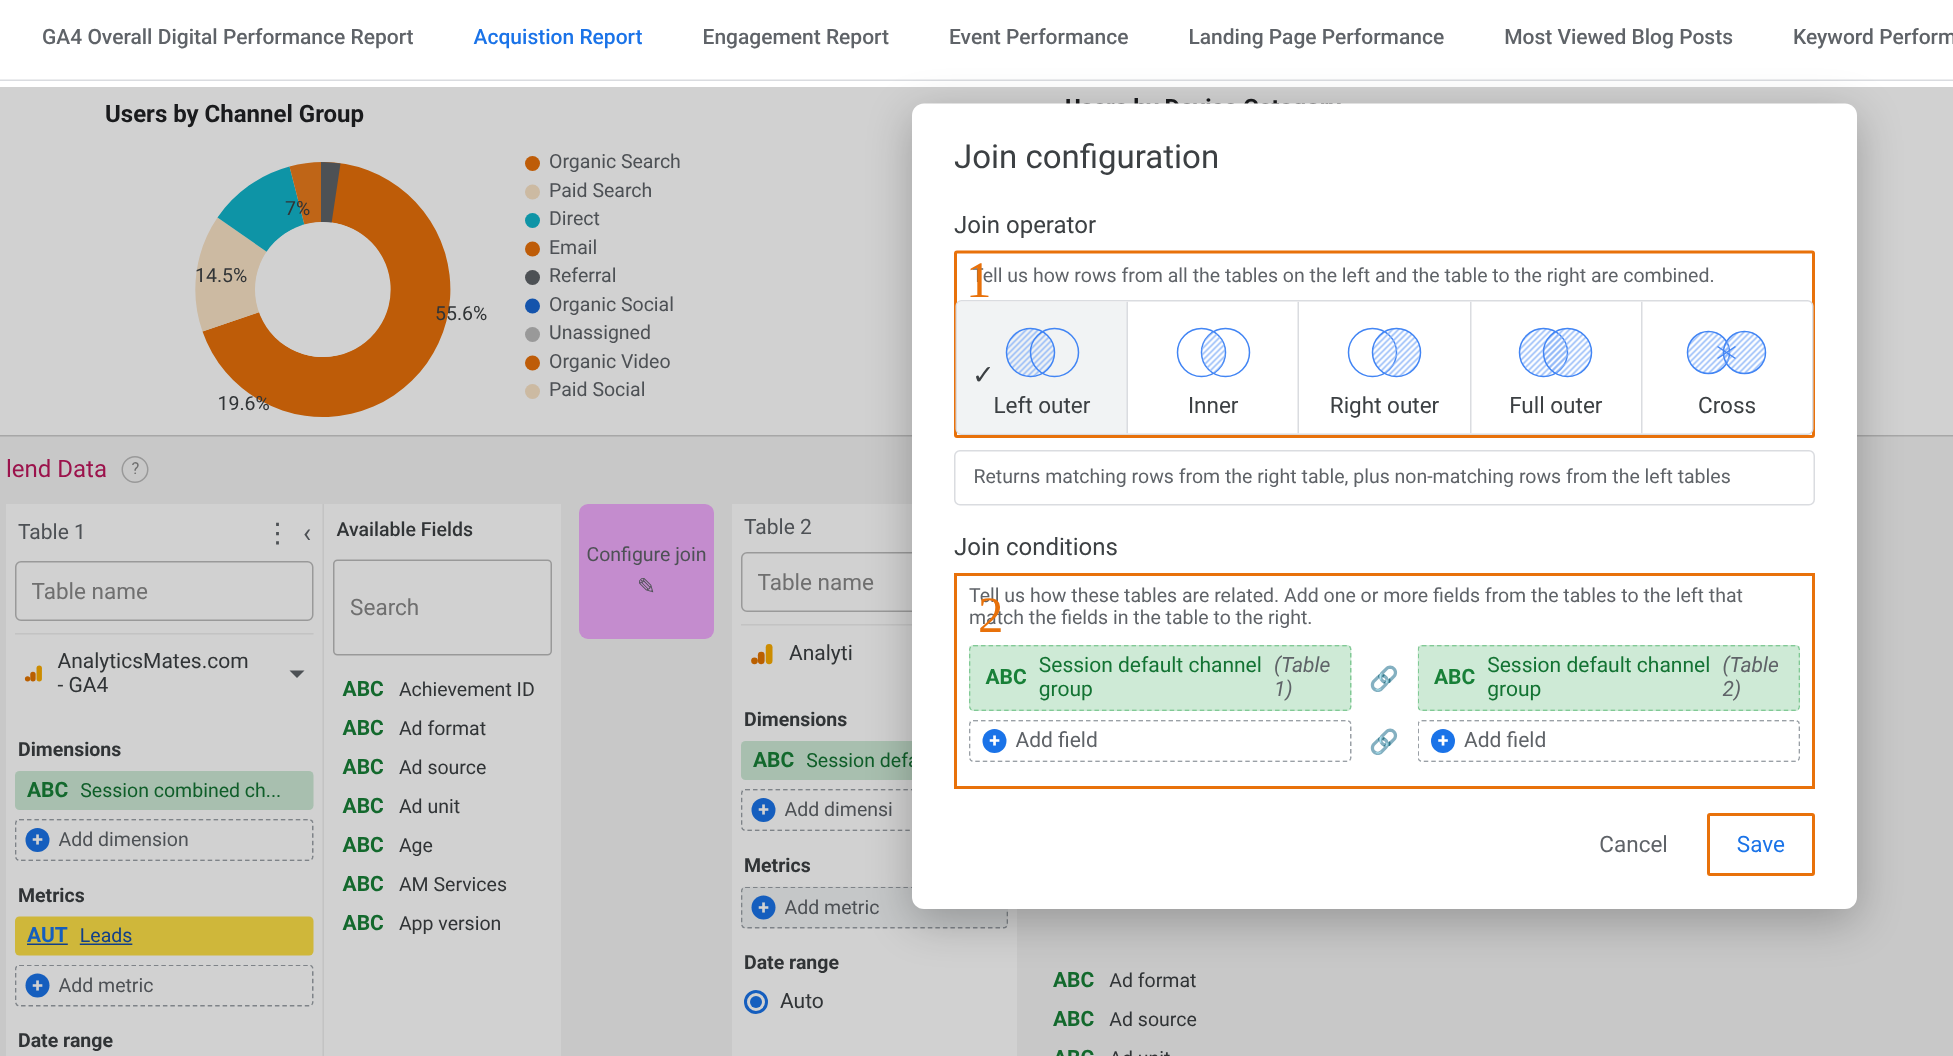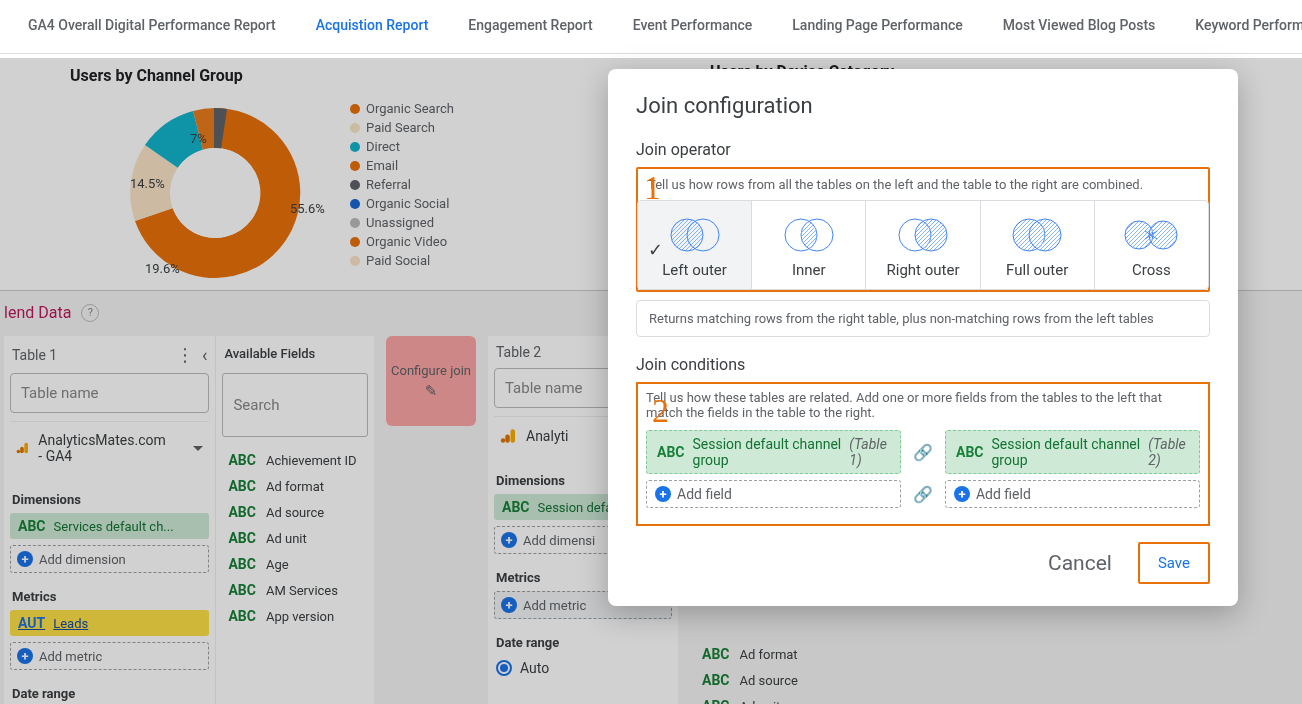--- a/index.html
+++ b/index.html
@@ -45,21 +45,21 @@
 .chip.dashed { border: 1px dashed #9aa0a6; color: #5f6368; background: #fff; }
 .chip.dashed.grey { background: #f1f3f4; }
 .type-tag { font-size: 14px; font-weight: 700; color: #188038; background: transparent; padding: 0 2px; }
 .type-tag.blue { color: #1a73e8; }
 .plus-circ { width: 16px; height: 16px; border-radius: 50%; background: #1a73e8; color: #fff; display: flex; align-items: center; justify-content: center; font-size: 13px; font-weight: bold; }
 
 .fields-col { border-left: 1px solid #eee; padding: 0 6px; width: 190px; }
 .field-search { border: 1px solid #bbb; border-radius: 3px; padding: 22px 10px; font-size: 15px; color: #888; margin: 6px 0 10px 0; }
 .field-item { display: flex; align-items: center; gap: 8px; font-size: 13px; color: #3c4043; padding: 5px 4px; }
 
-.cfg-join { width: 90px; background: #fca5a5; border-radius: 6px; display: flex; flex-direction: column; align-items: center; justify-content: center; gap: 4px; height: 90px; font-size: 13px; color: #5f6368; text-align: center; }
+.cfg-join { width: 90px; background: #f0abfc; border-radius: 6px; display: flex; flex-direction: column; align-items: center; justify-content: center; gap: 4px; height: 90px; font-size: 13px; color: #5f6368; text-align: center; }
 .pencil { font-size: 15px; color: #5f6368; }
 
 
 .modal { position: absolute; top: 69px; left: 608px; width: 630px; background: #fff; border-radius: 8px; box-shadow: 0 8px 30px rgba(0,0,0,0.25); padding: 24px 28px 22px 28px; }
 .modal-title { font-size: 22px; color: #3c4043; margin-bottom: 22px; }
 .section-h { font-size: 16px; color: #3c4043; margin-bottom: 8px; }
 .op-box { border: 2px solid #e8710a; border-radius: 2px; padding: 8px 0 0 0; margin-bottom: 8px; position: relative;}
 .marker { position: absolute; font-size: 34px; color: #e8710a; font-family: Georgia, serif; font-weight: 400;}
 .marker.m1 { top: 0px; left: 6px; }
 .op-desc { font-size: 13px; color: #5f6368; padding: 0 10px; margin-bottom: 8px; }
@@ -77,21 +77,21 @@
 .marker.m2 { top: 8px; left: 14px; }
 .cond-desc { font-size: 13px; color: #5f6368; margin-bottom: 10px; }
 .cond-row { display: flex; align-items: center; gap: 12px; margin-bottom: 6px; }
 .cond-field { flex: 1; display: flex; align-items: center; gap: 6px; padding: 5px 8px; border-radius: 3px; font-size: 14px; }
 .cond-field.green { background: #ceead6; color: #137333; border: 1px dashed #81c995; }
 .cond-field.dashed { border: 1px dashed #9aa0a6; color: #5f6368; }
 .cond-field .tbl { color: #5f6368; font-style: italic; }
 .link-icon { color: #9aa0a6; font-size: 16px; }
 
 .modal-footer { display: flex; justify-content: flex-end; align-items: center; gap: 14px; margin-top: 16px; }
-.btn-text { font-size: 21px; color: #5f6368; padding: 8px 12px; cursor: pointer; }
+.btn-text { font-size: 15px; color: #5f6368; padding: 8px 12px; cursor: pointer; }
 .btn-save { font-size: 15px; color: #1a73e8; padding: 10px 18px; border: 2px solid #e8710a; border-radius: 2px; cursor: pointer; }
 
 .dots-icon { font-size: 18px; color: #5f6368; cursor: pointer;}
 .chev-left { font-size: 18px; color: #5f6368; cursor: pointer; margin-left: 8px;}
 .bg-right-title {position:absolute; left:710px; top:4px; font-size:16px; font-weight:700; color:#202124;}
 .radio-auto { display:flex; align-items:center; gap:8px; padding:4px 8px; font-size:14px; color:#3c4043;}
 .radio-dot { width:16px;height:16px;border:2px solid #1a73e8;border-radius:50%; display:flex;align-items:center;justify-content:center;}
 .radio-dot-inner{width:8px;height:8px;background:#1a73e8;border-radius:50%;}
 .fields-col-r { position:absolute; left:696px; top:350px; width:180px;}
 </style>
@@ -193,21 +193,21 @@
                 <rect x="7" y="10" width="6" height="11" rx="3" fill="#e37400"></rect>
                 <circle cx="4" cy="18" r="3" fill="#e37400"></circle>
               </svg>
           <span>AnalyticsMates.com - GA4</span>
           </div>
           <span class="caret-down"></span>
         </div>
         <div class="section-label">Dimensions</div>
         <div class="chip green">
             <span class="type-tag">ABC</span>
-            <span>Services default ch...</span>
+            <span>Session combined ch...</span>
           </div>
         <div class="chip dashed">
             <span class="plus-circ">+</span>
             <span>Add dimension</span>
           </div>
         <div class="section-label">Metrics</div>
         <div class="chip blue">
             <span class="type-tag blue">AUT</span>
             <span>Leads</span>
           </div>

